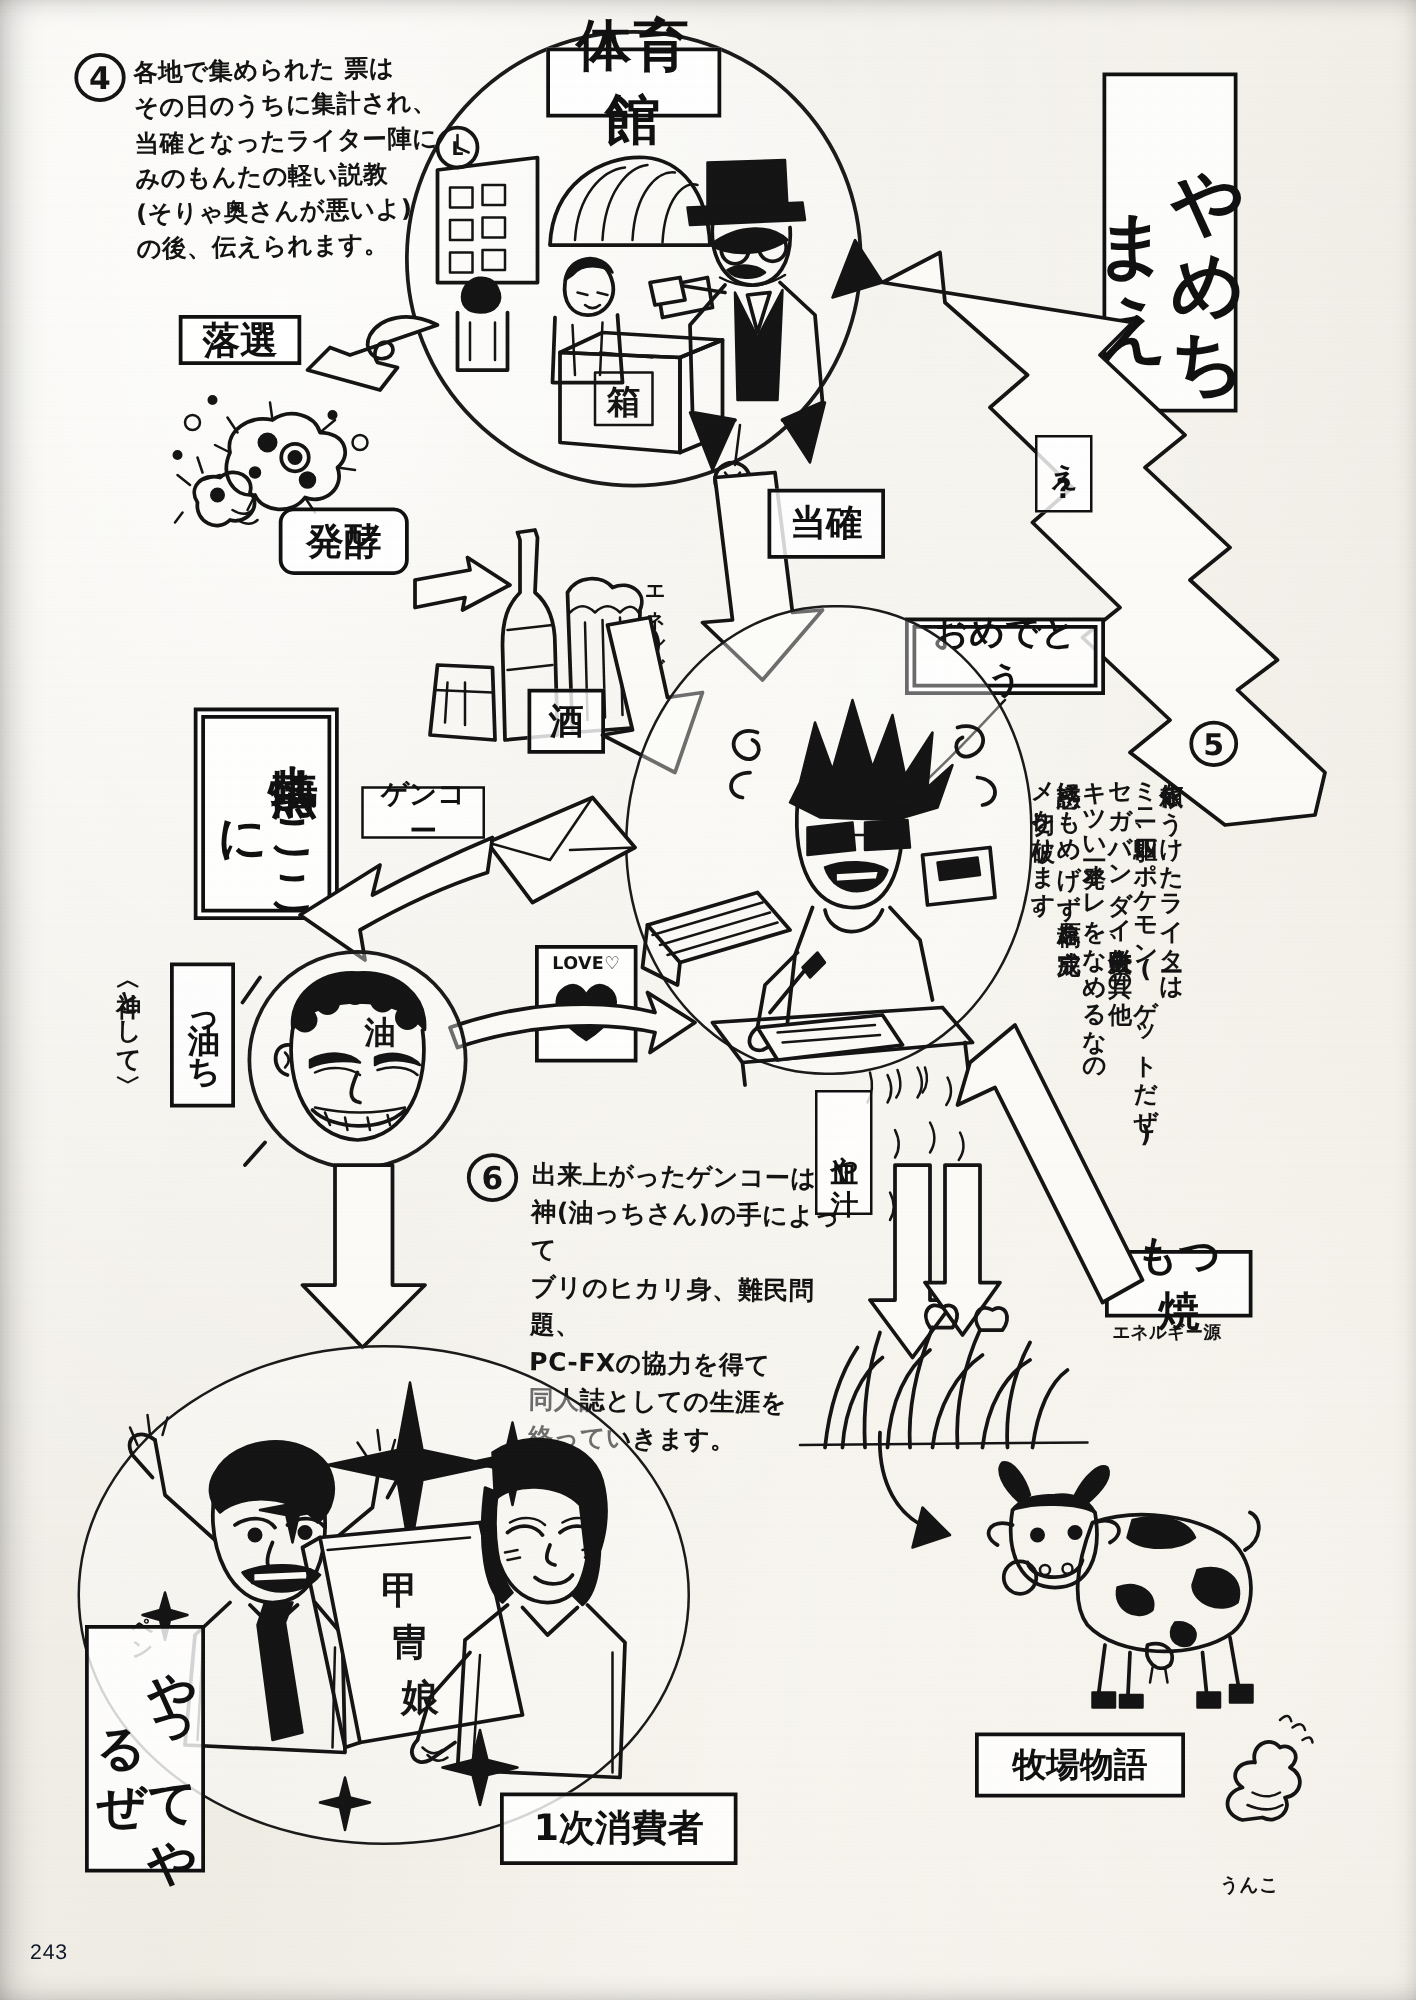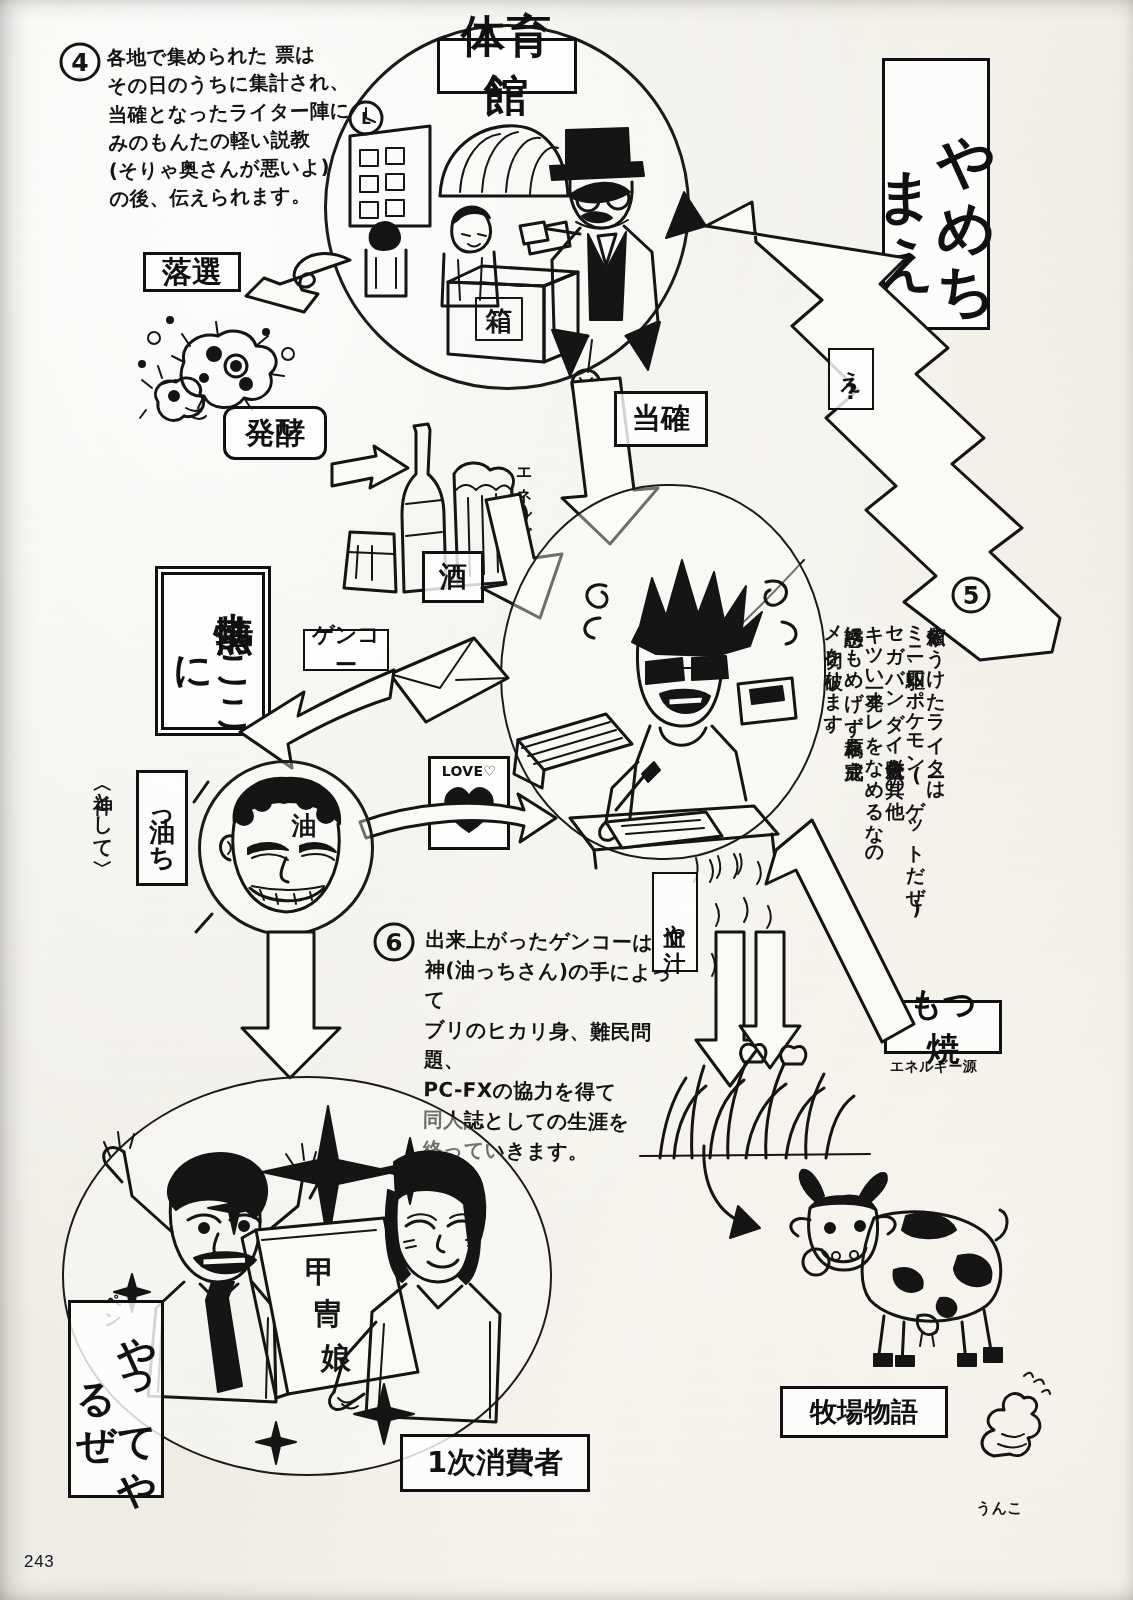--- a/index.html
+++ b/index.html
@@ -285,20 +285,21 @@
   <svg class="abs arrow-svg" style="left:548px; top:378px;" width="120" height="168" viewBox="0 0 120 168">
     <path class="ink-white" d="M24 4 L72 0 L86 112 L110 110 L62 166 L14 120 L38 118 Z"></path>
   </svg>
 
   <div class="abs boxlabel" style="left:614px; top:391px; width:94px; height:56px; font-size:29px;">当確</div>
 
   <svg class="abs arrow-svg" style="left:476px; top:492px;" width="120" height="130" viewBox="0 0 120 130">
     <path class="ink-white" d="M10 8 L44 2 L58 66 L86 62 L64 126 L6 96 L30 92 Z"></path>
   </svg>
 
+  <div class="abs boxlabel double" style="left:724px; top:494px; width:160px; height:62px; font-size:28px;">おめでとう</div>
 
   <svg class="abs arrow-svg" style="left:700px; top:556px;" width="110" height="110" viewBox="0 0 110 110">
     <path class="ink-thin" d="M104 4 C76 34 50 62 6 100"></path>
   </svg>
 
   <div class="abs scene-circle soft" style="left:500px; top:484px; width:326px; height:376px; border-radius:52% 48% 50% 50%;"></div>
 
   <svg class="abs arrow-svg" style="left:510px; top:538px;" width="330" height="330" viewBox="0 0 330 330">
 
     <path class="ink-fill" d="M130 88 L142 40 L156 78 L172 22 L188 76 L204 34 L214 82
@@ -338,21 +339,21 @@
     <path class="ink" d="M8 202 L4 236 L32 250 L34 232"></path>
 
     <path class="ink" d="M228 146 L282 140 L286 180 L232 186 Z"></path>
     <path class="ink-fill" d="M240 152 L272 148 L274 162 L242 166 Z"></path>
 
     <path class="ink-thin" d="M186 320 q4 14 -2 24 M208 318 q5 14 -1 22 M230 316 q4 12 -2 20"></path>
   </svg>
 
   <div class="abs boxlabel double vertbox" style="left:155px; top:566px; width:116px; height:170px; font-size:39px; letter-spacing:0;">情熱よここに</div>
 
-  <div class="abs boxlabel thin" style="left:303px; top:629px; width:86px; height:42px; font-size:22px;">ゲンコー</div>
+  <div class="abs boxlabel thin" style="left:289px; top:629px; width:99px; height:42px; font-size:22px;">ゲンコー</div>
 
   <svg class="abs arrow-svg" style="left:382px; top:630px;" width="130" height="110" viewBox="0 0 130 110">
     <path class="ink-white" d="M8 44 L92 8 L126 48 L44 92 Z"></path>
     <path class="ink-thin" d="M8 44 L58 58 L92 8"></path>
     <path class="ink-thin" d="M126 48 L74 50"></path>
   </svg>
 
   <svg class="abs arrow-svg" style="left:236px; top:658px;" width="160" height="120" viewBox="0 0 160 120">
     <path class="ink-white" d="M158 12 C120 28 88 44 62 58 L68 34 L4 74 L56 110 L52 86
                                C80 70 116 52 154 40 Z"></path>

